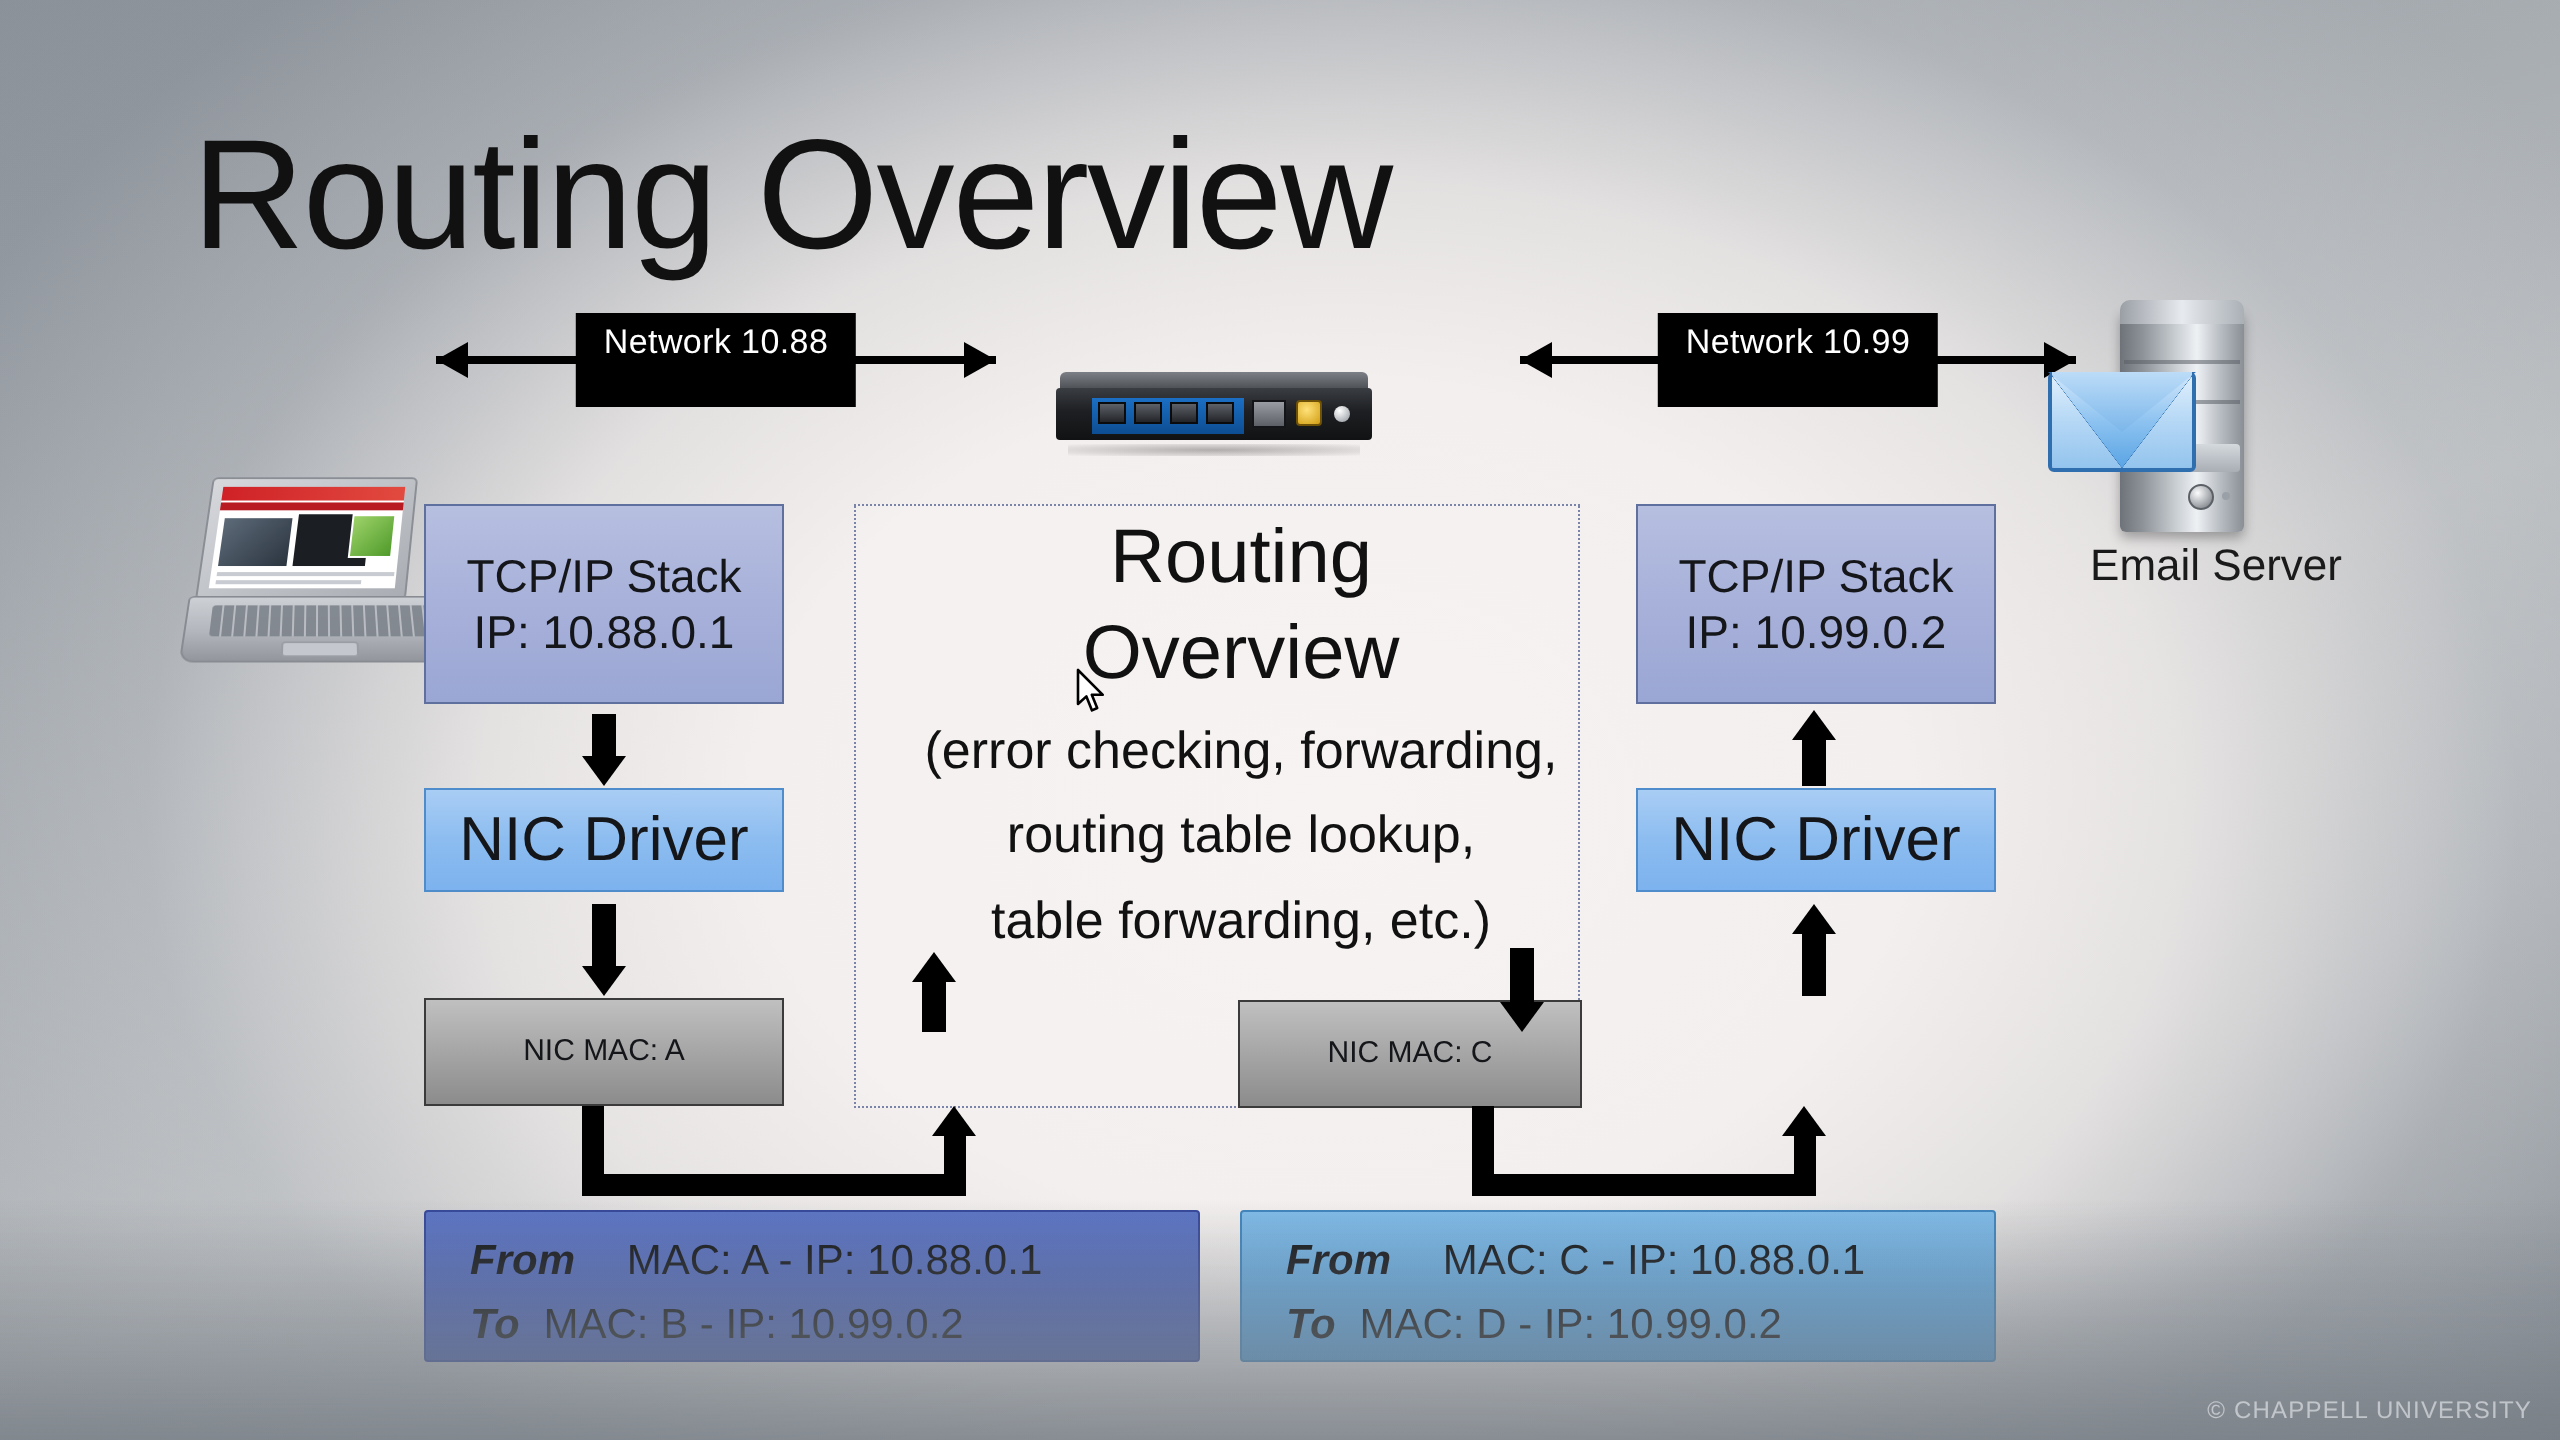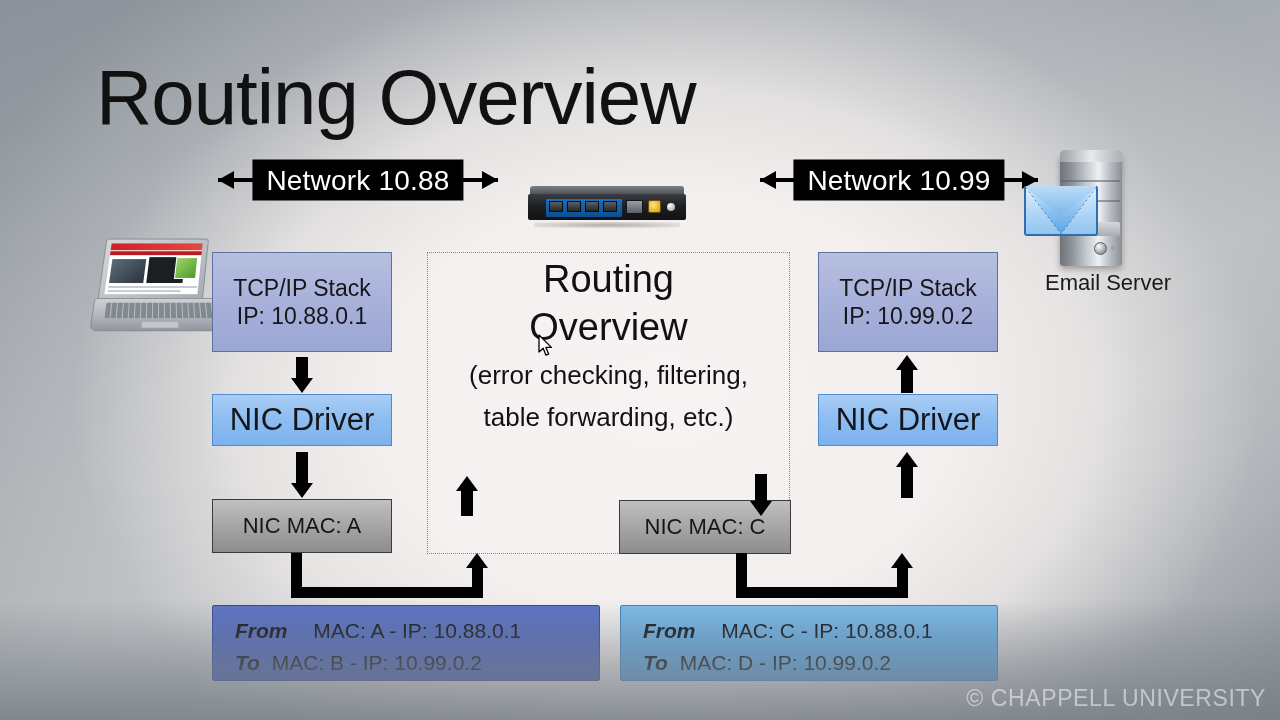--- a/index.html
+++ b/index.html
@@ -39,21 +39,21 @@
     background:#000; transform:translateY(-50%);
   }
   .arrowhead {
     position:absolute; top:50%; transform:translateY(-50%);
     width:0; height:0; border-top:9px solid transparent; border-bottom:9px solid transparent;
   }
   .arrowhead.left  { left:0;  border-right:16px solid #000; }
   .arrowhead.right { right:0; border-left:16px solid #000; }
   .netlabel {
     position:absolute; left:50%; top:50%; transform:translate(-50%,-50%);
-    background:#000; color:#fff; font-size:28px; padding:5px 14px 4px;
+    background:#000; color:#fff; font-size:17px; padding:5px 14px 22px;
     white-space:nowrap; letter-spacing:0.2px;
   }
 
   
   #router { position:absolute; left:528px; top:186px; width:158px; height:40px; }
   .router-top {
     position:absolute; left:2px; top:0; width:154px; height:9px;
     background:linear-gradient(to bottom,#7c8086,#4a4d52);
     border-radius:3px 3px 0 0;
   }
@@ -169,21 +169,21 @@
     font-size:22px; color:#1a1a1a;
   }
 
   
   #routingbox {
     position:absolute; left:427px; top:252px; width:363px; height:302px;
     border:1px dotted #7a84a8;
     background:rgba(255,255,255,0.12);
   }
   #routing-text {
-    position:absolute; left:427px; top:256px; width:363px;
+    position:absolute; left:439px; top:256px; width:363px;
     text-align:center; color:#111;
   }
   .rt-big { font-size:38px; line-height:1.26; }
   .rt-small { font-size:26px; line-height:1.48; margin-top:4px; }
 
   
   .box {
     position:absolute; display:flex; flex-direction:column;
     align-items:center; justify-content:center;
     color:#14161a; text-align:center; line-height:1.22;
@@ -191,21 +191,21 @@
   .box.tcp {
     background:linear-gradient(to bottom,#b7bfe0 0%,#a9b2da 45%,#9aa6d4 100%);
     border:1px solid #5f6f9e; font-size:23px;
   }
   .box.nic {
     background:linear-gradient(to bottom,#a9cdf4 0%,#8dbdf0 48%,#7cb2ee 100%);
     border:1px solid #4f8ccb; font-size:31px;
   }
   .box.mac {
     background:linear-gradient(to bottom,#c0c0c0 0%,#a8a8a8 45%,#8c8c8c 100%);
-    border:1px solid #3b3b3b; font-size:22px;
+    border:1px solid #3b3b3b; font-size:15px;
   }
 
   
   .packet {
     position:absolute; padding:9px 0 10px 22px;
     font-size:21px; color:#101215; line-height:1.5;
     border-radius:2px;
   }
   .packet.left  { background:linear-gradient(to bottom,#5b74c4 0%,#4f66b8 50%,#4057aa 100%); border:1px solid #35479a; }
   .packet.right { background:linear-gradient(to bottom,#7fbbe8 0%,#64aae0 50%,#4f9bd8 100%); border:1px solid #3f84bd; }
@@ -233,21 +233,21 @@
     border-left:11px solid transparent; border-right:11px solid transparent;
     border-bottom:15px solid #000;
   }
 
   
   #cursor { position:absolute; left:538px; top:334px; width:16px; height:24px; }
 
   
   #watermark {
     position:absolute; right:14px; bottom:8px;
-    font-size:23px; letter-spacing:0.6px;
+    font-size:12px; letter-spacing:0.6px;
     color:rgba(232,236,240,0.62);
   }
 </style>
 </head>
 <body>
 
 <div id="stage">
 
   <div id="title">Routing Overview</div>
 
@@ -310,21 +310,22 @@
       <div class="env-fold-r"></div>
       <div class="env-flap"></div>
     </div>
     <div id="srv-label">Email Server</div>
   </div>
 
   <div id="routingbox"></div>
   <div id="routing-text">
     <div class="rt-big">Routing</div>
     <div class="rt-big">Overview</div>
-    <div class="rt-small">(error checking, filtering,</div>
+    <div class="rt-small">(error checking, forwarding,</div>
+    <div class="rt-small">routing table lookup,</div>
     <div class="rt-small">table forwarding, etc.)</div>
   </div>
 
   <div class="box tcp" style="left:212px; top:252px; width:180px; height:100px;">
     <div>TCP/IP Stack</div>
     <div>IP: 10.88.0.1</div>
   </div>
 
   <div class="varrow down" style="left:291px; top:357px; height:36px;">
     <div class="shaft"></div>

